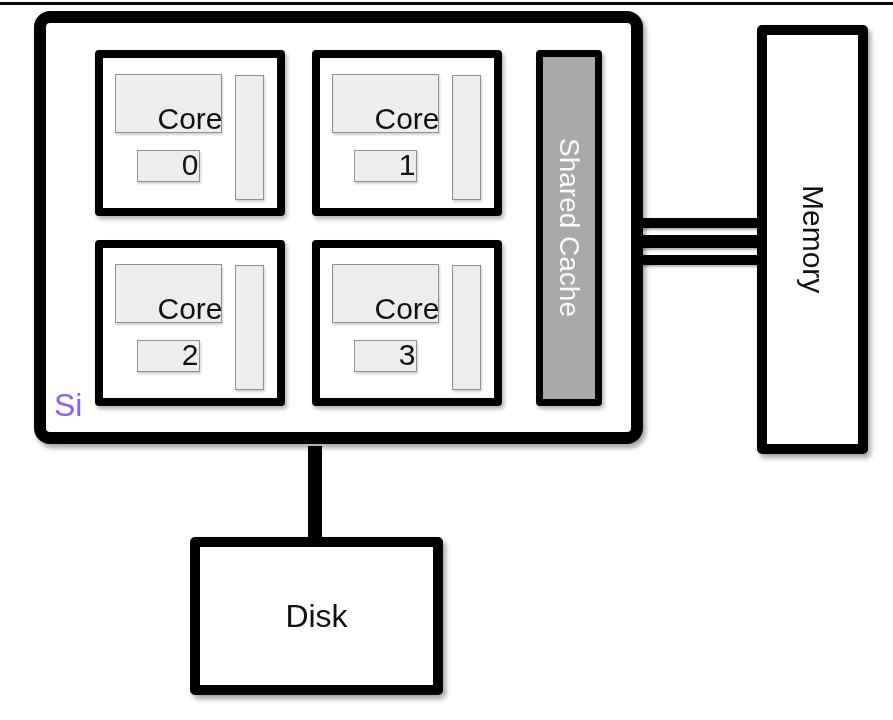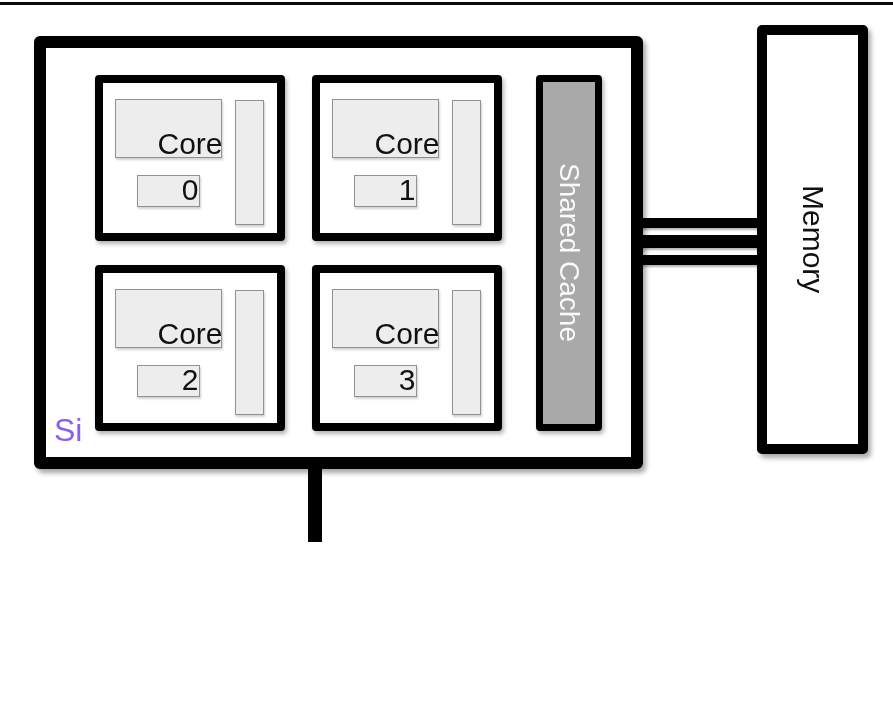--- a/index.html
+++ b/index.html
@@ -18,24 +18,24 @@
   }
   .top-rule {
     position: absolute;
     left: 0; top: 2px;
     width: 893px; height: 3px;
     background: #0a0a0a;
   }
   
   .chip {
     position: absolute;
-    left: 34px; top: 36px;
+    left: 34px; top: 11px;
     width: 585px; height: 409px;
     border: 12px solid #000;
-    border-radius: 6px;
+    border-radius: 16px;
     background: #fff;
     box-shadow: 3px 4px 5px rgba(0,0,0,0.35);
     z-index: 2;
   }
   .si-label {
     position: absolute;
     left: 8px; top: 364px;
     font-size: 32px;
     line-height: 36px;
     color: #8b5cf6;
@@ -214,14 +214,17 @@
     <div class="line l2"></div>
     <div class="line l3"></div>
   </div>
 
   <div class="memory">
     <div class="vtext">Memory</div>
   </div>
 
   <div class="disk-connector"></div>
 
+  <div class="disk">
+    <div class="disk-label">Disk</div>
+  </div>
 
 </div>
 
 </body></html>

